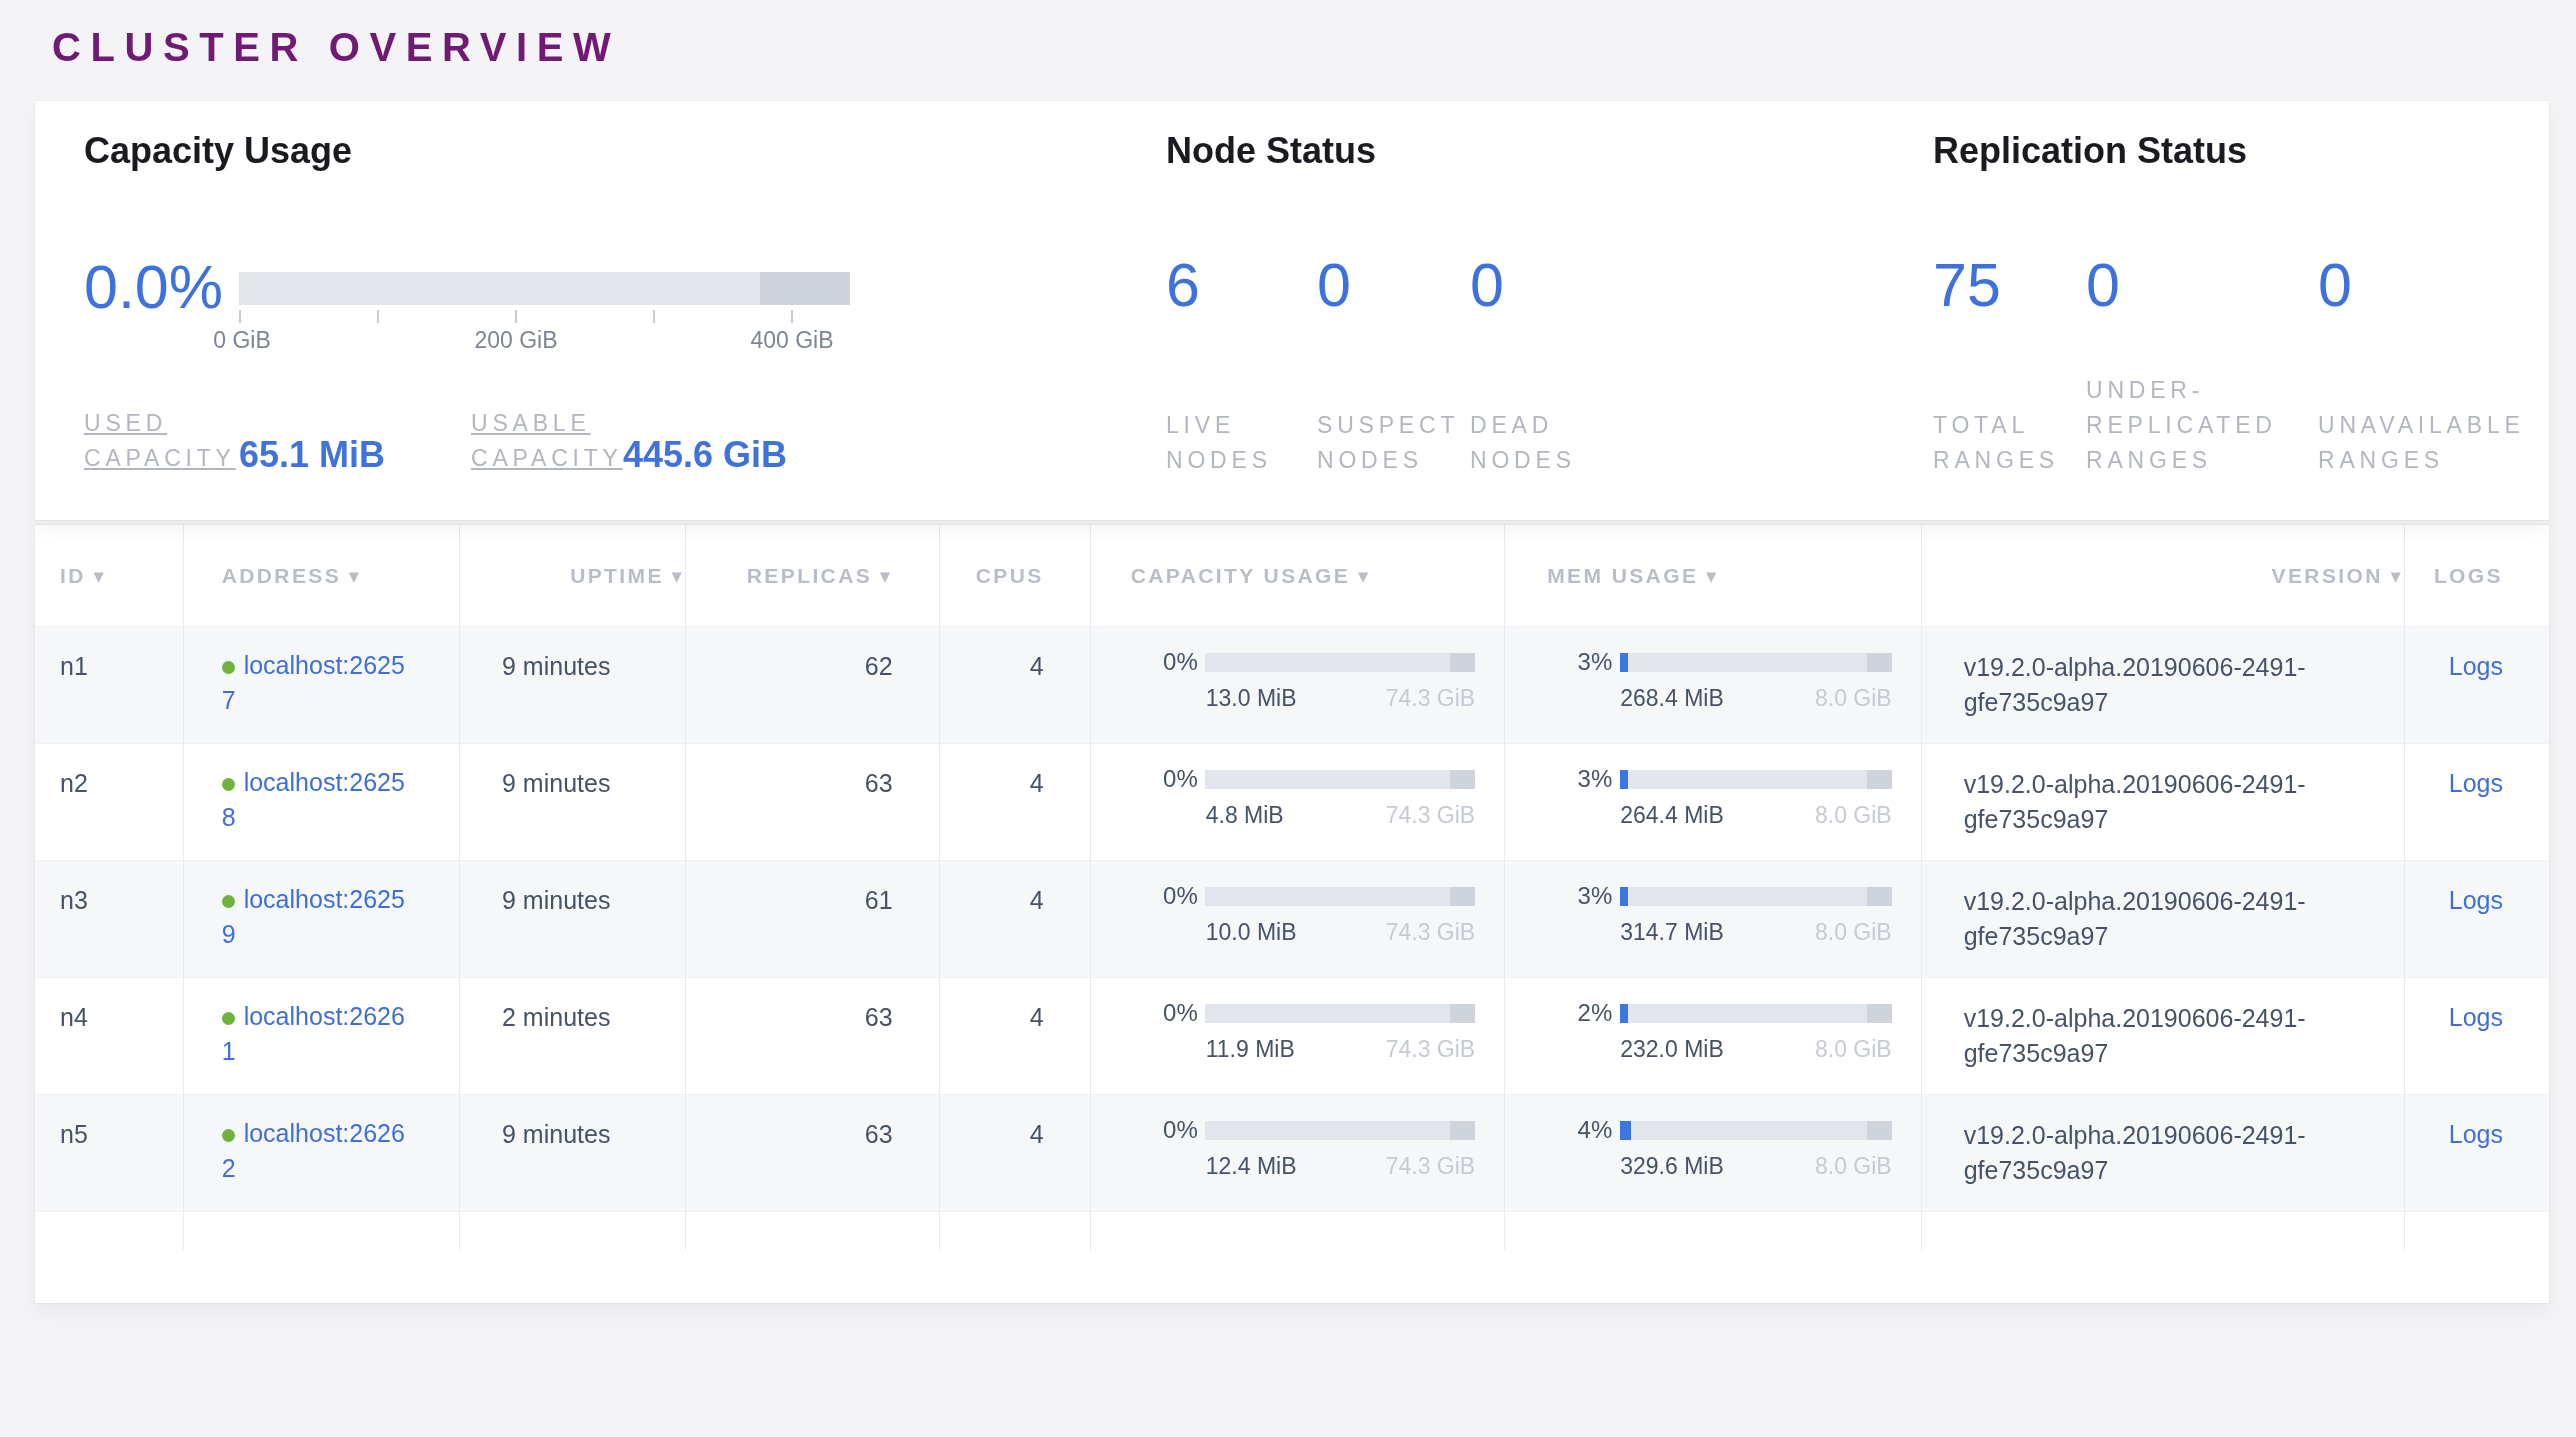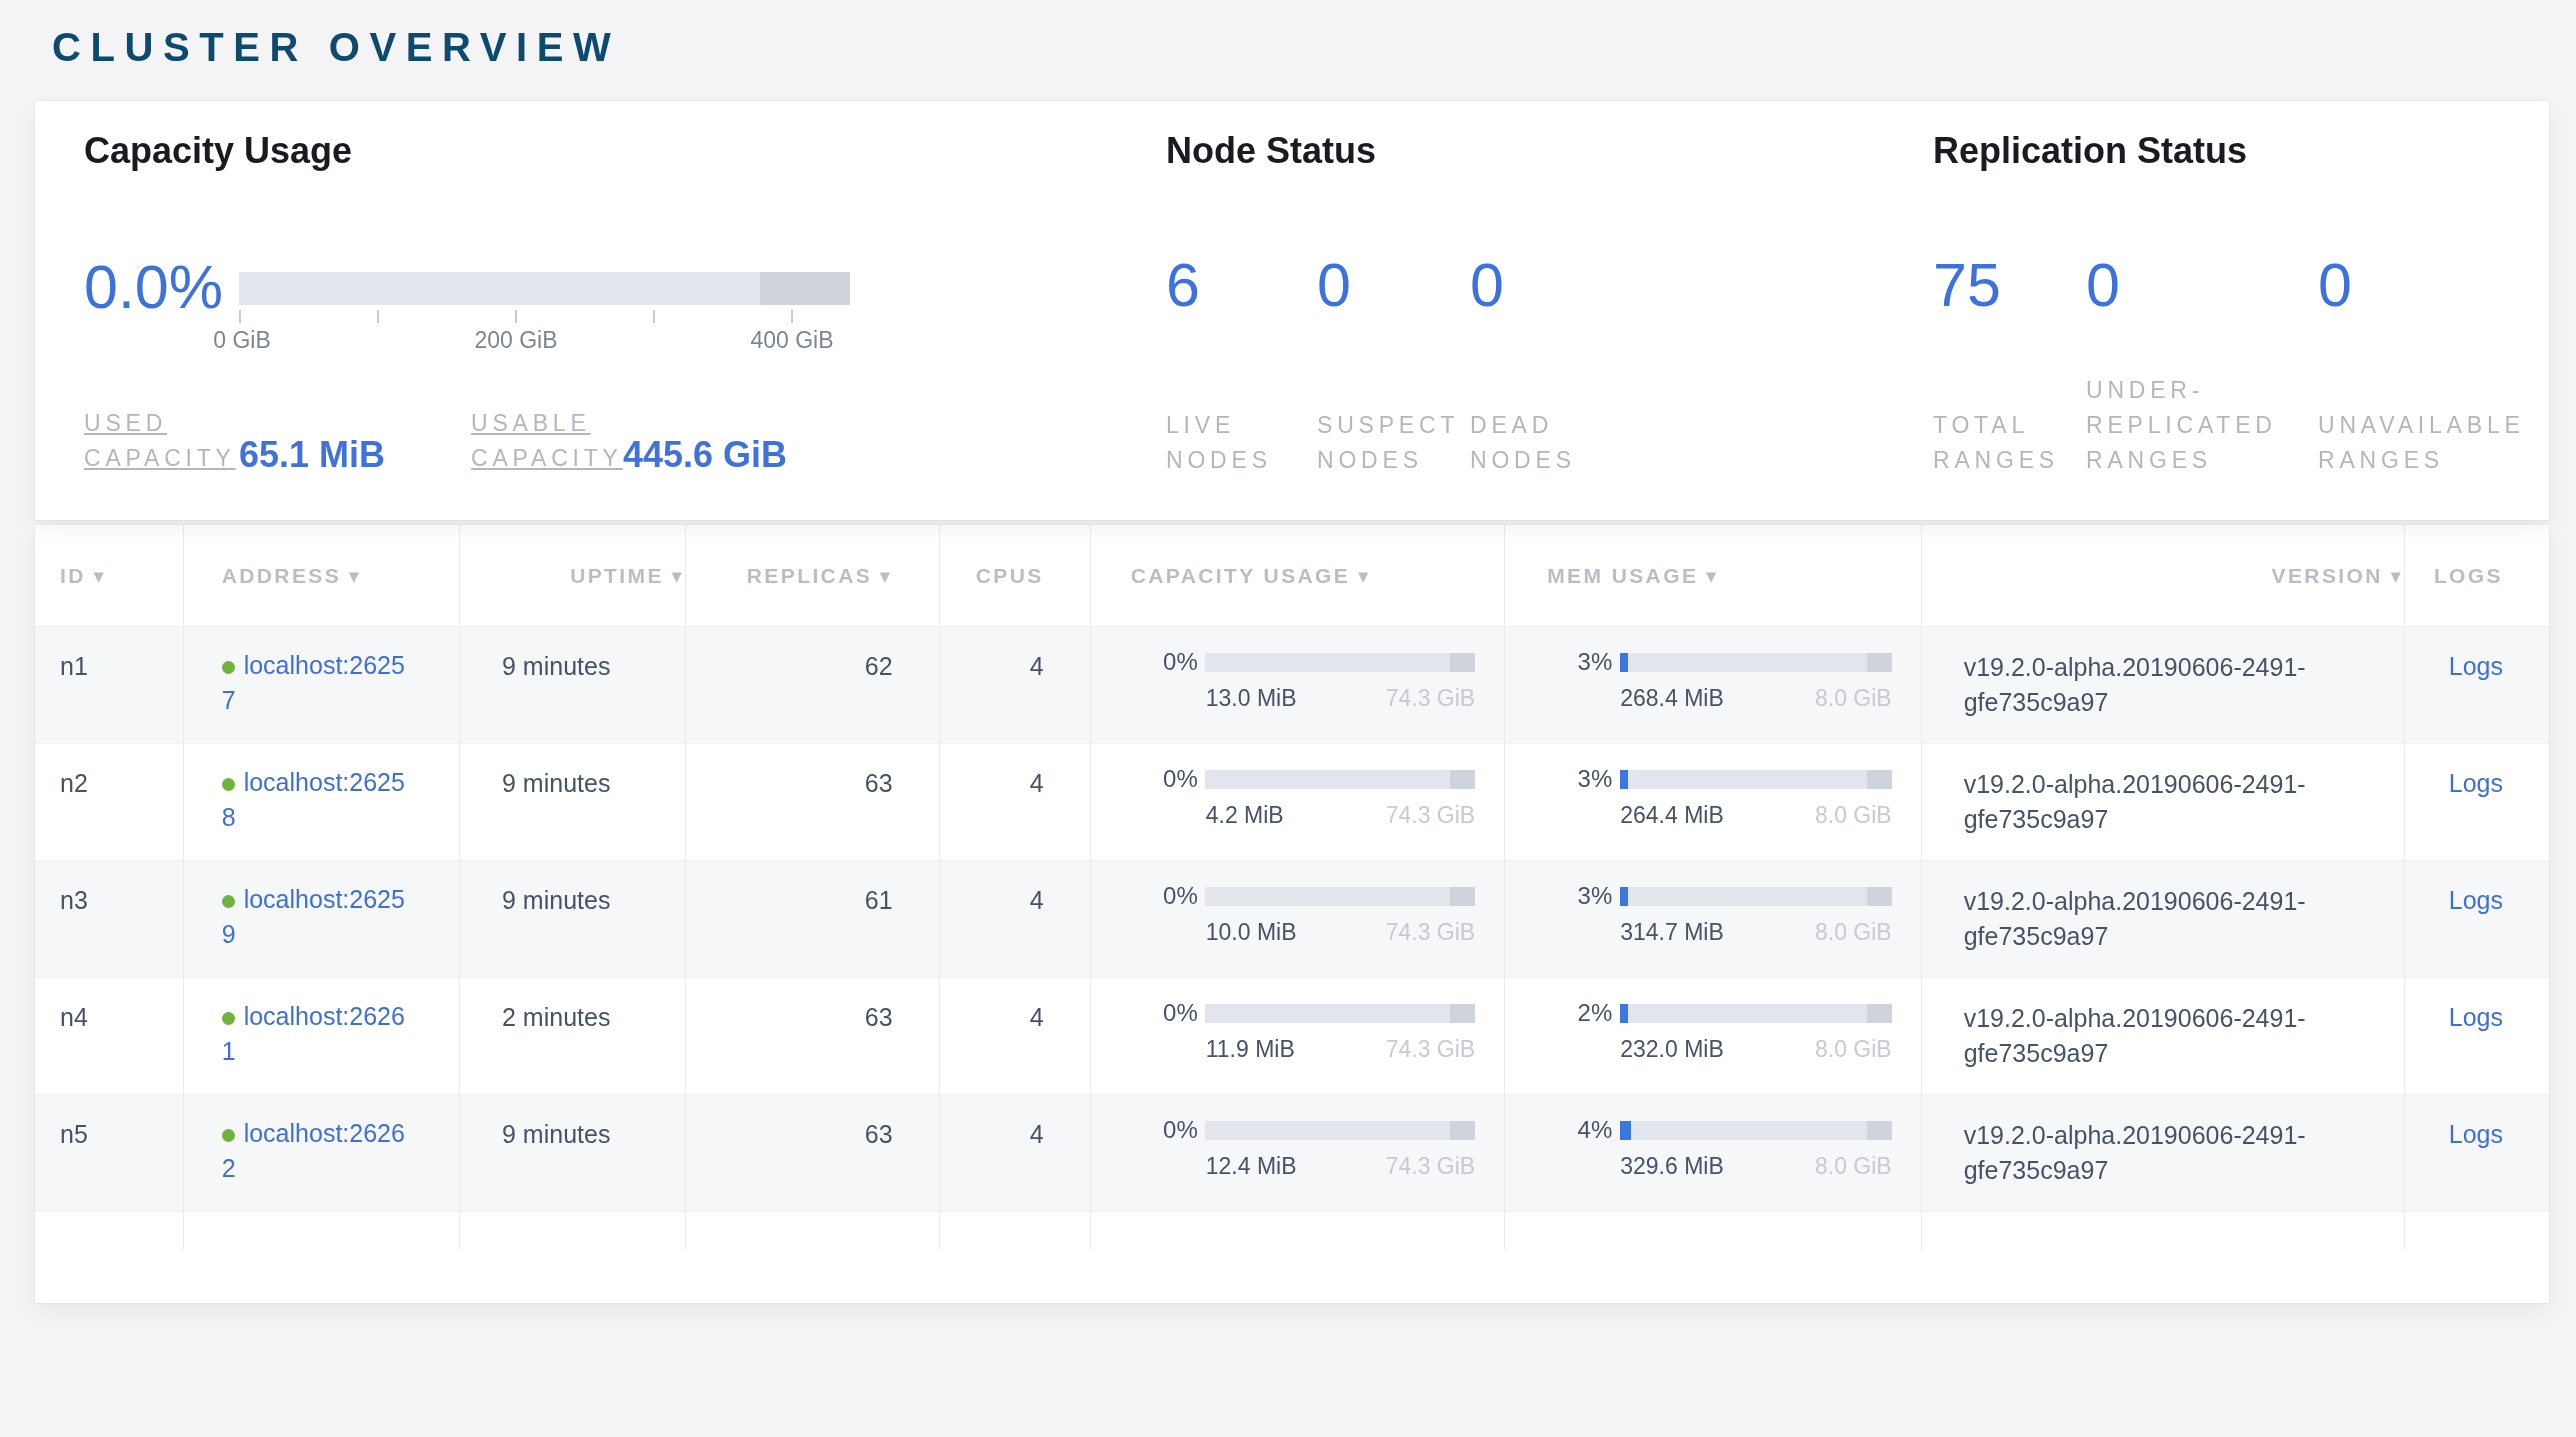--- a/index.html
+++ b/index.html
@@ -8,21 +8,21 @@
     width: 2576px; height: 1438px;
     background: #f4f4f6;
     font-family: "Liberation Sans", "DejaVu Sans", sans-serif;
     overflow: hidden;
     color: #475266;
   }
   .wrap { padding-left: 35px; width: 2549px; }
 
   .page-title {
     margin: 0; padding: 25px 0 0 17px;
-    font-size: 40px; font-weight: bold; letter-spacing: 9.6px; color: #0c4a6e;
+    font-size: 40px; font-weight: bold; letter-spacing: 9.6px; color: #701a75;
   }
 
   .card {
     background: #ffffff;
     box-shadow: 0 0 1px rgba(0,0,0,.18), 0 9.6px 21px rgba(0,0,0,.05);
   }
 
   
   .summary-card { position: relative; margin-top: 31px; height: 419px; }
   .sec-title { position: absolute; top: 29px; font-size: 36px; font-weight: bold; color: #191b21; }
@@ -272,21 +272,21 @@
             <td class="td-meter">
               <div class="meter">
                 <div class="meter-top">
                   <span class="meter-pct">0%</span>
                   <span class="meter-bar">
                     <span class="meter-fill" style="width:0"></span>
                     <span class="meter-reserve"></span>
                   </span>
                 </div>
                 <div class="meter-text">
-                  <span class="meter-used">4.2 MiB</span>
+                  <span class="meter-used">4.8 MiB</span>
                   <span class="meter-max">74.3 GiB</span>
                 </div>
               </div>
             </td>
             <td class="td-meter">
               <div class="meter">
                 <div class="meter-top">
                   <span class="meter-pct">3%</span>
                   <span class="meter-bar">
                     <span class="meter-fill" style="width:max(3%, 7.7px)"></span>

